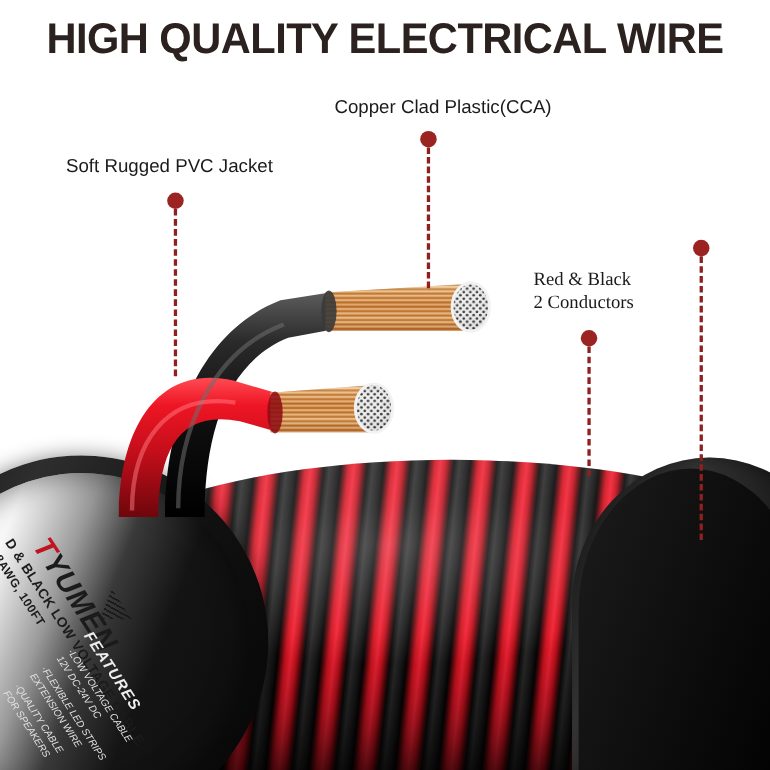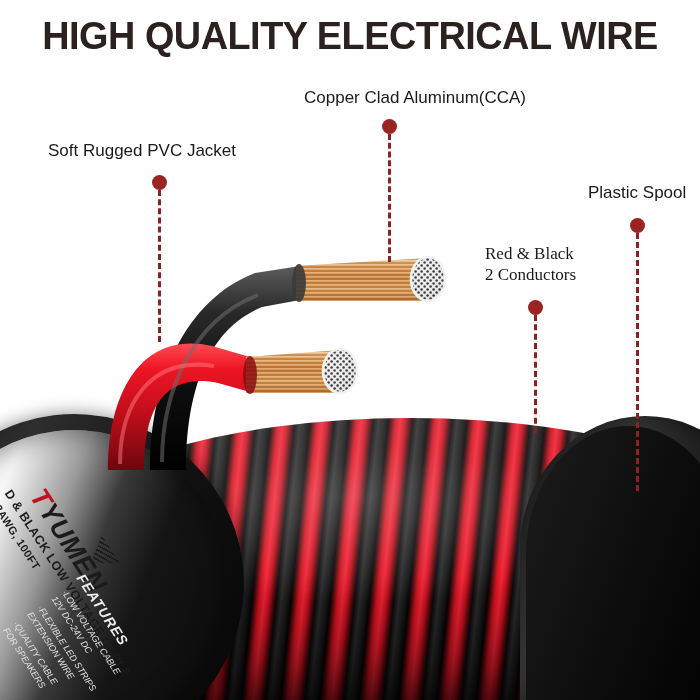--- a/index.html
+++ b/index.html
@@ -38,21 +38,21 @@
   
   .callout-label {
     position: absolute;
     font-family: "Liberation Sans", sans-serif;
     font-size: 17px;
     font-weight: normal;
     color: #1a1a1a;
     line-height: 21px;
     white-space: pre-line;
   }
-  .cl-pvc      { left: 48px;  top: 140px; text-align: center; }
+  .cl-pvc      { left: 60px;  top: 140px; text-align: center; }
   .cl-cca      { left: 304px; top: 87px;  }
   .cl-spool    { left: 588px; top: 182px; }
   .cl-cond     { left: 485px; top: 243px; font-family: Liberation Serif, serif; }
 
   
   .leader-dot {
     position: absolute;
     width: 15px;
     height: 15px;
     border-radius: 50%;
@@ -374,18 +374,17 @@
   <div class="leader-line line-cca"></div>
   <div class="leader-dot  dot-cca"></div>
 
   <div class="leader-line line-spool"></div>
   <div class="leader-dot  dot-spool"></div>
 
   <div class="leader-line line-cond"></div>
   <div class="leader-dot  dot-cond"></div>
 
   <div class="callout-label cl-pvc nosel">Soft Rugged PVC Jacket</div>
-  <div class="callout-label cl-cca nosel">Copper Clad Aluminum(CCA)</div>
-  <div class="callout-label cl-spool nosel">Plastic Spool</div>
+  <div class="callout-label cl-cca nosel">Copper Clad Plastic(CCA)</div>
   <div class="callout-label cl-cond nosel">Red &amp; Black
 2 Conductors</div>
 
 </div>
 
 </body></html>

